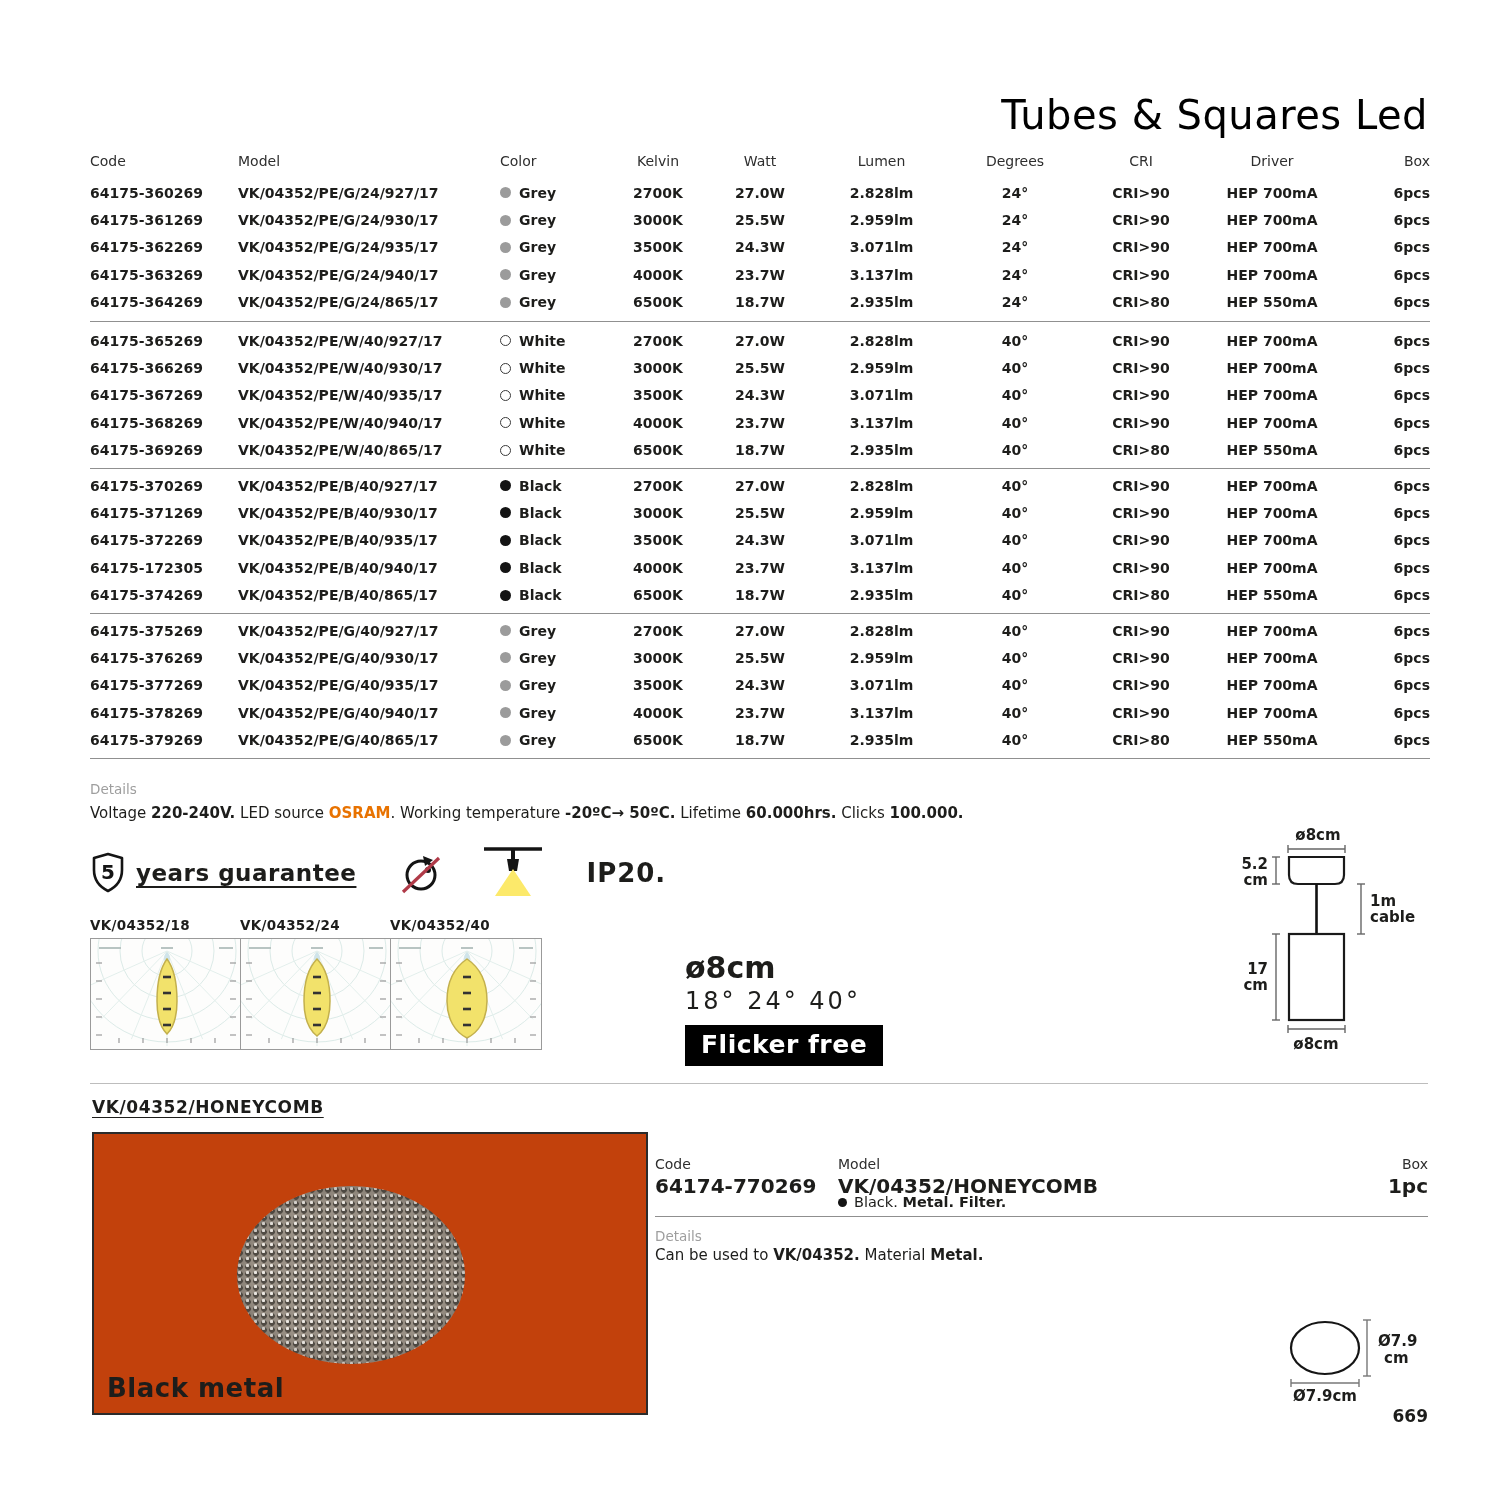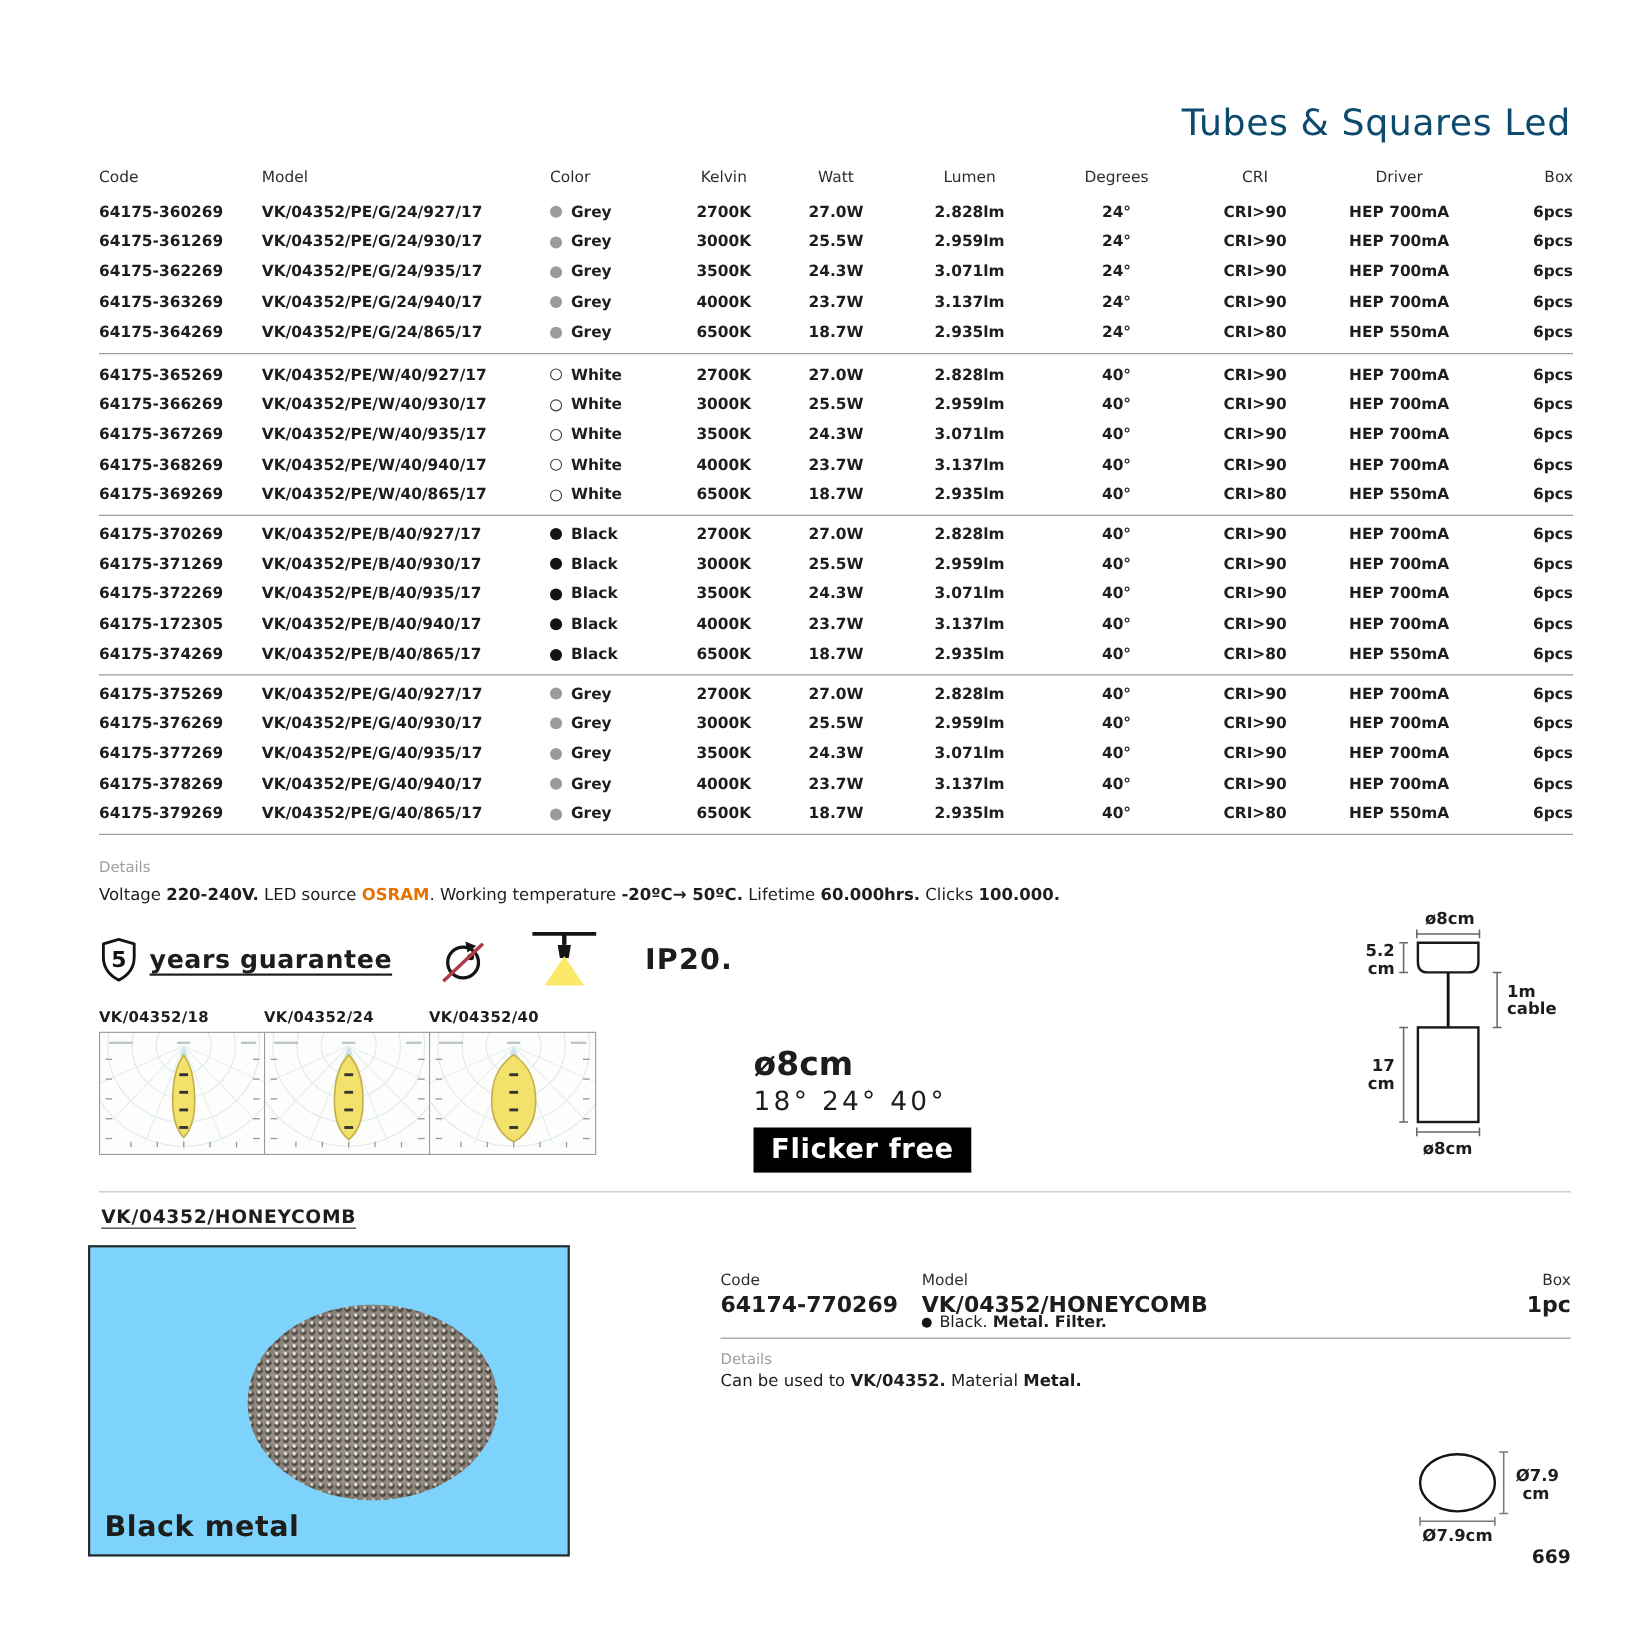--- a/index.html
+++ b/index.html
@@ -1,20 +1,20 @@
 <!DOCTYPE html>
 <html><head>
 <meta charset="utf-8">
 <style>
   html,body{margin:0;padding:0;background:#e8e8e8;}
   .page{position:relative;width:1500px;height:1500px;background:#ffffff;margin:0 auto;
         font-family:"DejaVu Sans","Liberation Sans",sans-serif;color:#1d1d1b;overflow:hidden;}
 
   
-  .title{position:absolute;top:92px;right:72px;font-size:33px;font-weight:400;letter-spacing:.5px;color:#0c4a6e;}
+  .title{position:absolute;top:92px;right:72px;font-size:40px;font-weight:400;letter-spacing:.5px;color:#000000;}
 
   
   .table{position:absolute;left:90px;top:146px;width:1340px;}
   .thead,.trow{display:grid;grid-template-columns:148px 262px 110px 96px 108px 135px 132px 120px 142px 87px;align-items:center;}
   .thead{height:30px;font-size:14px;color:#2e2e2e;font-weight:400;}
   .trow{height:27.4px;font-size:14px;font-weight:700;}
   .a-left{text-align:left;}.a-mid{text-align:center;}.a-right{text-align:right;}
   .cell.c-left{text-align:left;}.cell.c-mid{text-align:center;}.cell.c-right{text-align:right;}
   .c-color{display:flex;align-items:center;gap:8px;}
   .dot{width:11px;height:11px;border-radius:50%;display:inline-block;flex:0 0 auto;}
@@ -49,21 +49,21 @@
   .bi-a{font-size:24px;letter-spacing:3px;margin-top:2px;}
   .bi-f{display:inline-block;background:#000;color:#fff;font-size:25px;font-weight:700;padding:5px 16px 7px;margin-top:10px;letter-spacing:.5px;}
 
   
   .dims{position:absolute;left:1228px;top:816px;}
   .dims text{font-size:15px;font-weight:600;fill:#1d1d1b;}
 
   
   .hc-sep{position:absolute;left:90px;top:1083px;width:1338px;height:1px;background:#bdbdbd;}
   .hc-heading{position:absolute;left:92px;top:1097px;font-size:17px;font-weight:700;text-decoration:underline;text-underline-offset:4px;letter-spacing:.6px;}
-  .hc-photo-box{position:absolute;left:80px;top:1132px;width:438px;height:283px;border:2.5px solid #2b2b2b;box-sizing:border-box;background:#7dd3fc;}
+  .hc-photo-box{position:absolute;left:92px;top:1132px;width:556px;height:283px;border:2.5px solid #2b2b2b;box-sizing:border-box;background:#c2410c;}
   .hc-disc{position:absolute;left:143px;top:52px;width:228px;height:178px;border-radius:50%;
      background-color:#9a9186;
      background-image:
        radial-gradient(circle at 2.5px 2.5px,#ece8e2 0 1.3px,rgba(0,0,0,0) 2px),
        radial-gradient(circle at 3px 4px,#524d46 0 2.5px,rgba(0,0,0,0) 3.2px);
      background-size:8px 7px;
      box-shadow:inset 0 0 18px rgba(60,55,50,.45);}
   .hc-caption{position:absolute;left:13px;bottom:10px;font-size:26px;font-weight:700;letter-spacing:.5px;}
 
   .abs{position:absolute;}

